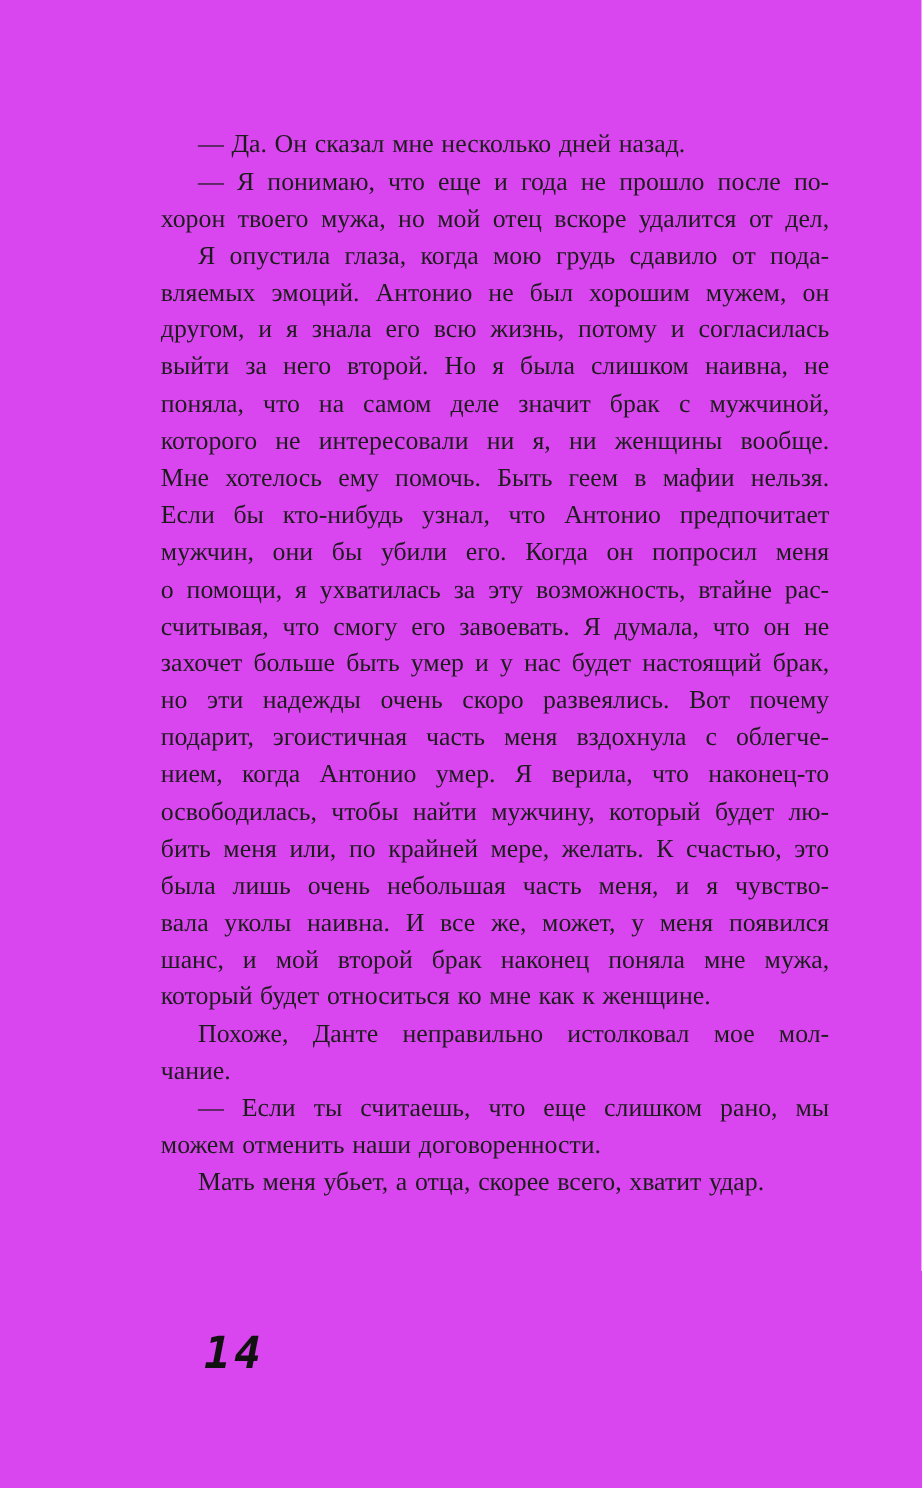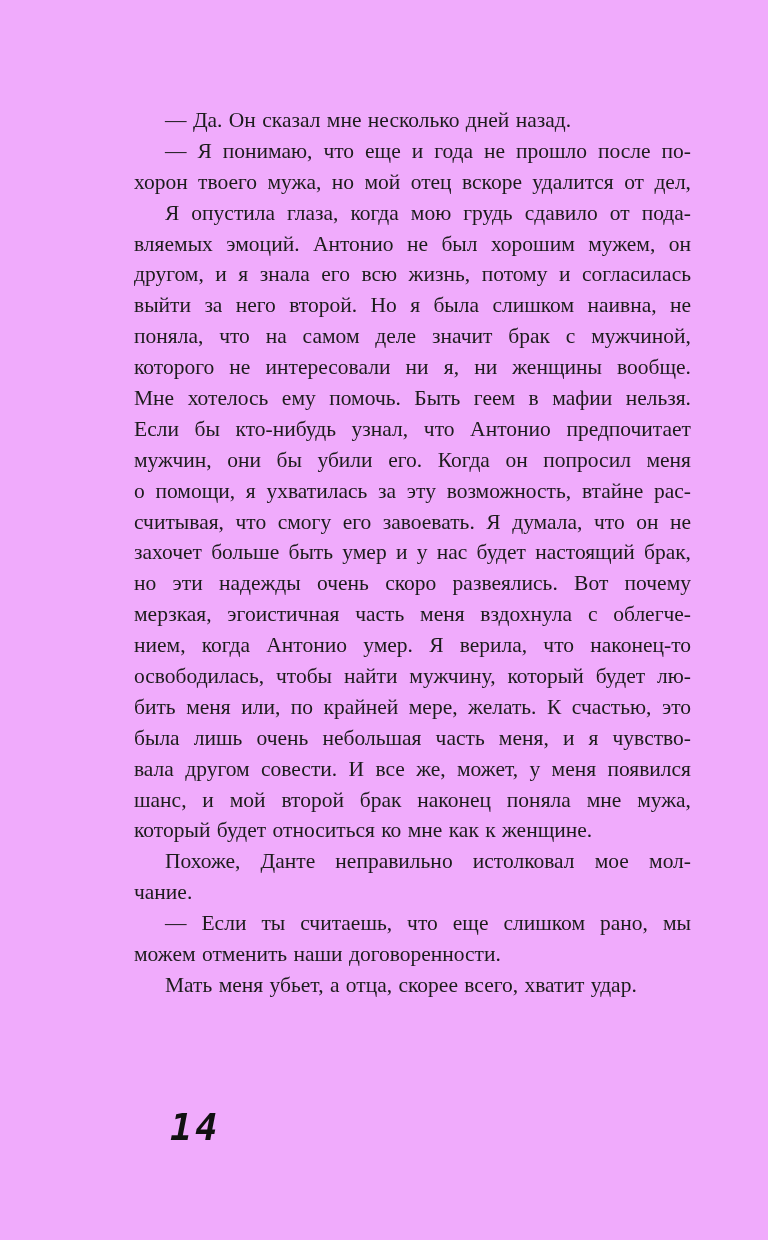--- a/index.html
+++ b/index.html
@@ -4,21 +4,21 @@
 <style>
   html, body {
     margin: 0;
     padding: 0;
     background: #ffffff;
   }
   .book-page {
     position: relative;
     width: 768px;
     height: 1240px;
-    background: #f0abfc;
+    background: #d946ef;
     overflow: hidden;
   }
   .text-block {
     position: absolute;
     left: 134px;
     top: 105px;
     width: 557px;
     font-family: "Liberation Serif", serif;
     font-size: 21.5px;
     line-height: 30.9px;
@@ -67,26 +67,26 @@
       <div class="line">выйти за него второй. Но я была слишком наивна, не</div>
       <div class="line">поняла, что на самом деле значит брак с мужчиной,</div>
       <div class="line">которого не интересовали ни я, ни женщины вообще.</div>
       <div class="line">Мне хотелось ему помочь. Быть геем в мафии нельзя.</div>
       <div class="line">Если бы кто-нибудь узнал, что Антонио предпочитает</div>
       <div class="line">мужчин, они бы убили его. Когда он попросил меня</div>
       <div class="line">о помощи, я ухватилась за эту возможность, втайне рас-</div>
       <div class="line">считывая, что смогу его завоевать. Я думала, что он не</div>
       <div class="line">захочет больше быть умер и у нас будет настоящий брак,</div>
       <div class="line">но эти надежды очень скоро развеялись. Вот почему</div>
-      <div class="line">мерзкая, эгоистичная часть меня вздохнула с облегче-</div>
+      <div class="line">подарит, эгоистичная часть меня вздохнула с облегче-</div>
       <div class="line">нием, когда Антонио умер. Я верила, что наконец-то</div>
       <div class="line">освободилась, чтобы найти мужчину, который будет лю-</div>
       <div class="line">бить меня или, по крайней мере, желать. К счастью, это</div>
       <div class="line">была лишь очень небольшая часть меня, и я чувство-</div>
-      <div class="line">вала другом совести. И все же, может, у меня появился</div>
+      <div class="line">вала уколы наивна. И все же, может, у меня появился</div>
       <div class="line">шанс, и мой второй брак наконец поняла мне мужа,</div>
       <div class="line end">который будет относиться ко мне как к женщине.</div>
       <div class="line indent">Похоже, Данте неправильно истолковал мое мол-</div>
       <div class="line end">чание.</div>
       <div class="line indent">— Если ты считаешь, что еще слишком рано, мы</div>
       <div class="line end">можем отменить наши договоренности.</div>
       <div class="line indent end">Мать меня убьет, а отца, скорее всего, хватит удар.</div>
     </div>
   <div class="page-number">14</div>
 </div>

